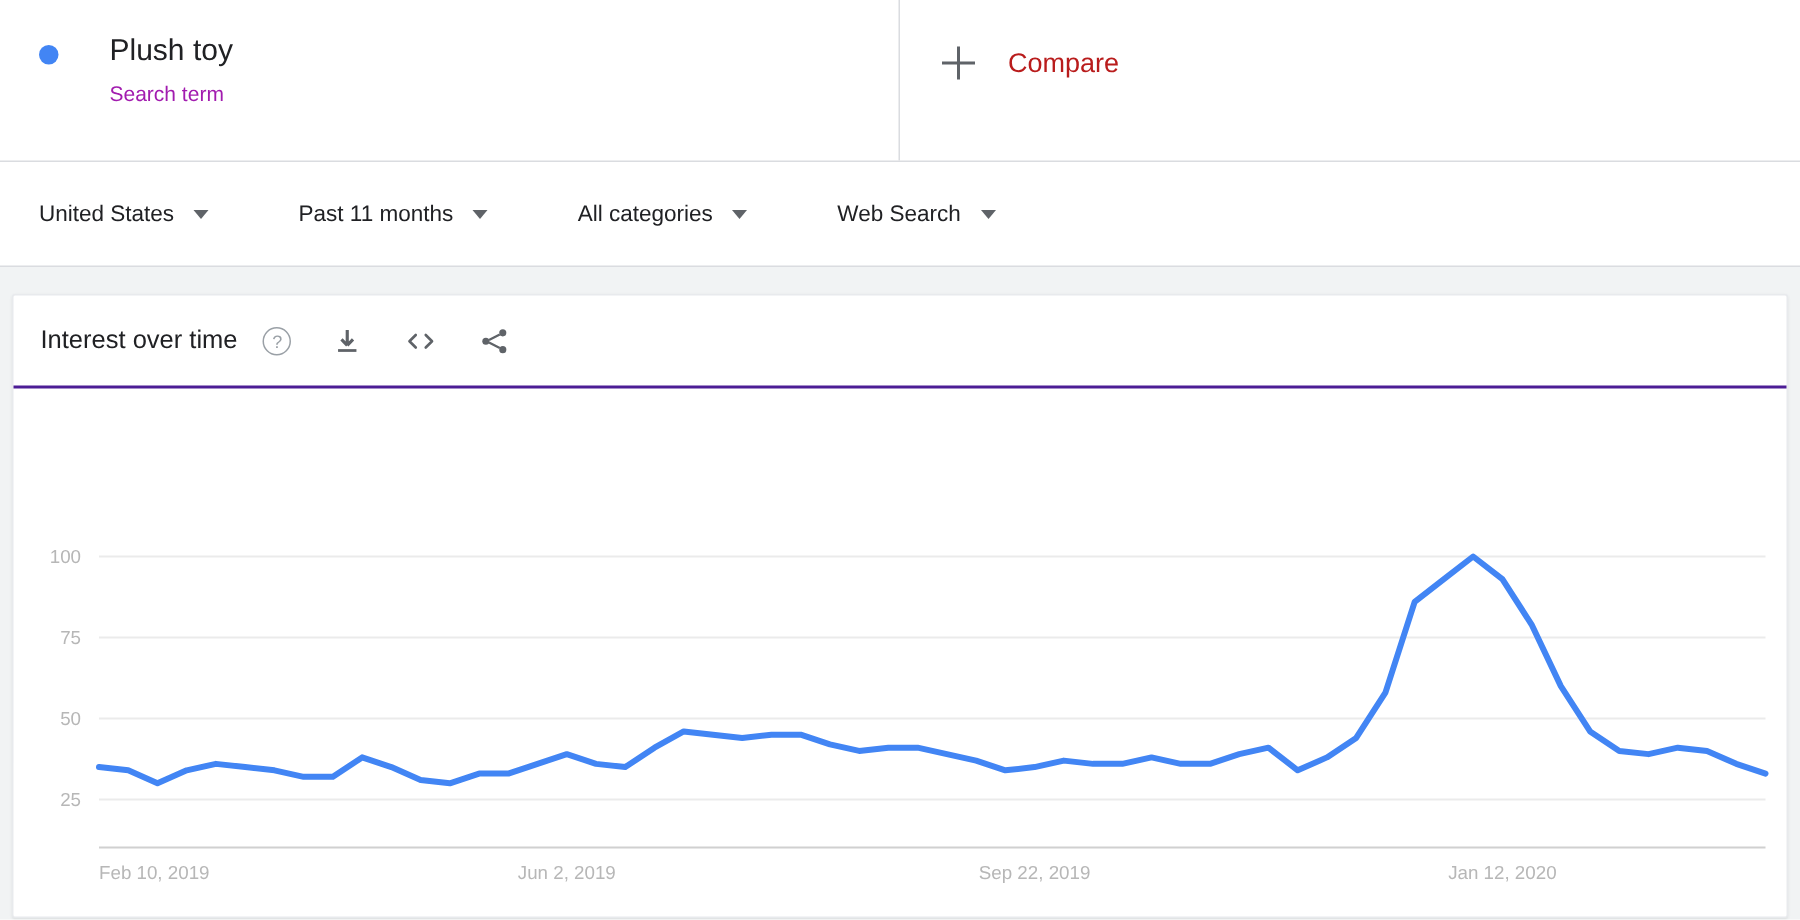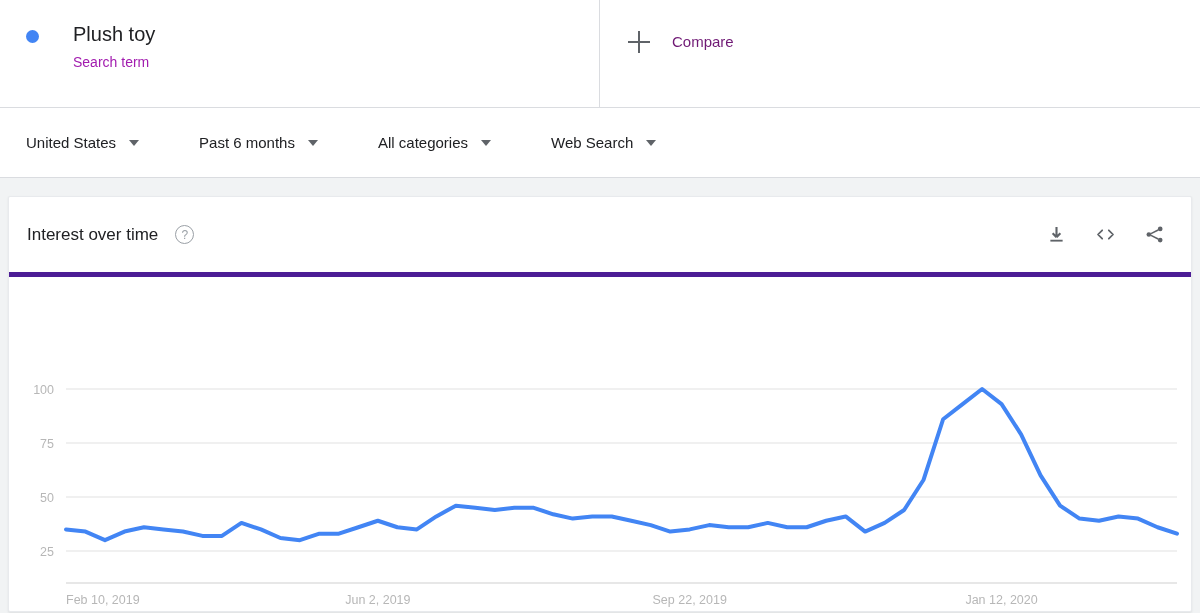--- a/index.html
+++ b/index.html
@@ -68,22 +68,22 @@
     flex: none;
   }
   .plus-icon:before, .plus-icon:after {
     content: "";
     position: absolute;
     background: #5f6368;
   }
   .plus-icon:before { left: 0; top: 10px; width: 22px; height: 1.6px; }
   .plus-icon:after  { top: 0; left: 10px; height: 22px; width: 1.6px; }
   .compare-label {
-    font-size: 15px;
-    color: #701a75;
+    font-size: 18px;
+    color: #b91c1c;
     line-height: 24px;
     text-align: right;
   }
 
   
   .filter-bar {
     height: 70px;
     background: #ffffff;
     border-bottom: 1px solid #dadce0;
     display: flex;
@@ -122,26 +122,25 @@
     background: #ffffff;
     margin: 0 8px;
     height: 416px;
     box-sizing: border-box;
     border: 1px solid #e8eaed;
     border-radius: 2px;
     box-shadow: 0 1px 2px rgba(60,64,67,.10);
     position: relative;
   }
   .card-head {
-    height: 80px;
-    display: flex;
-    align-items: center;
-    justify-content: space-between;
+    height: 62px;
+    display: flex;
+    align-items: center;
     padding: 0 26px 0 18px;
-    border-bottom: 5px solid #4c1d95;
+    border-bottom: 2px solid #4c1d95;
     box-sizing: border-box;
   }
   .card-title-wrap { display: flex; align-items: center; }
   .card-title {
     font-size: 17px;
     color: #202124;
     line-height: 24px;
   }
   .help-icon {
     width: 19px; height: 19px;
@@ -185,21 +184,21 @@
     <span class="compare-label">Compare</span>
   </div>
 </div>
 
 <div class="filter-bar">
   <div class="filter">
     <span class="filter-label">United States</span>
     <span class="caret"></span>
   </div>
   <div class="filter">
-    <span class="filter-label">Past 6 months</span>
+    <span class="filter-label">Past 11 months</span>
     <span class="caret"></span>
   </div>
   <div class="filter">
     <span class="filter-label">All categories</span>
     <span class="caret"></span>
   </div>
   <div class="filter">
     <span class="filter-label">Web Search</span>
     <span class="caret"></span>
   </div>

